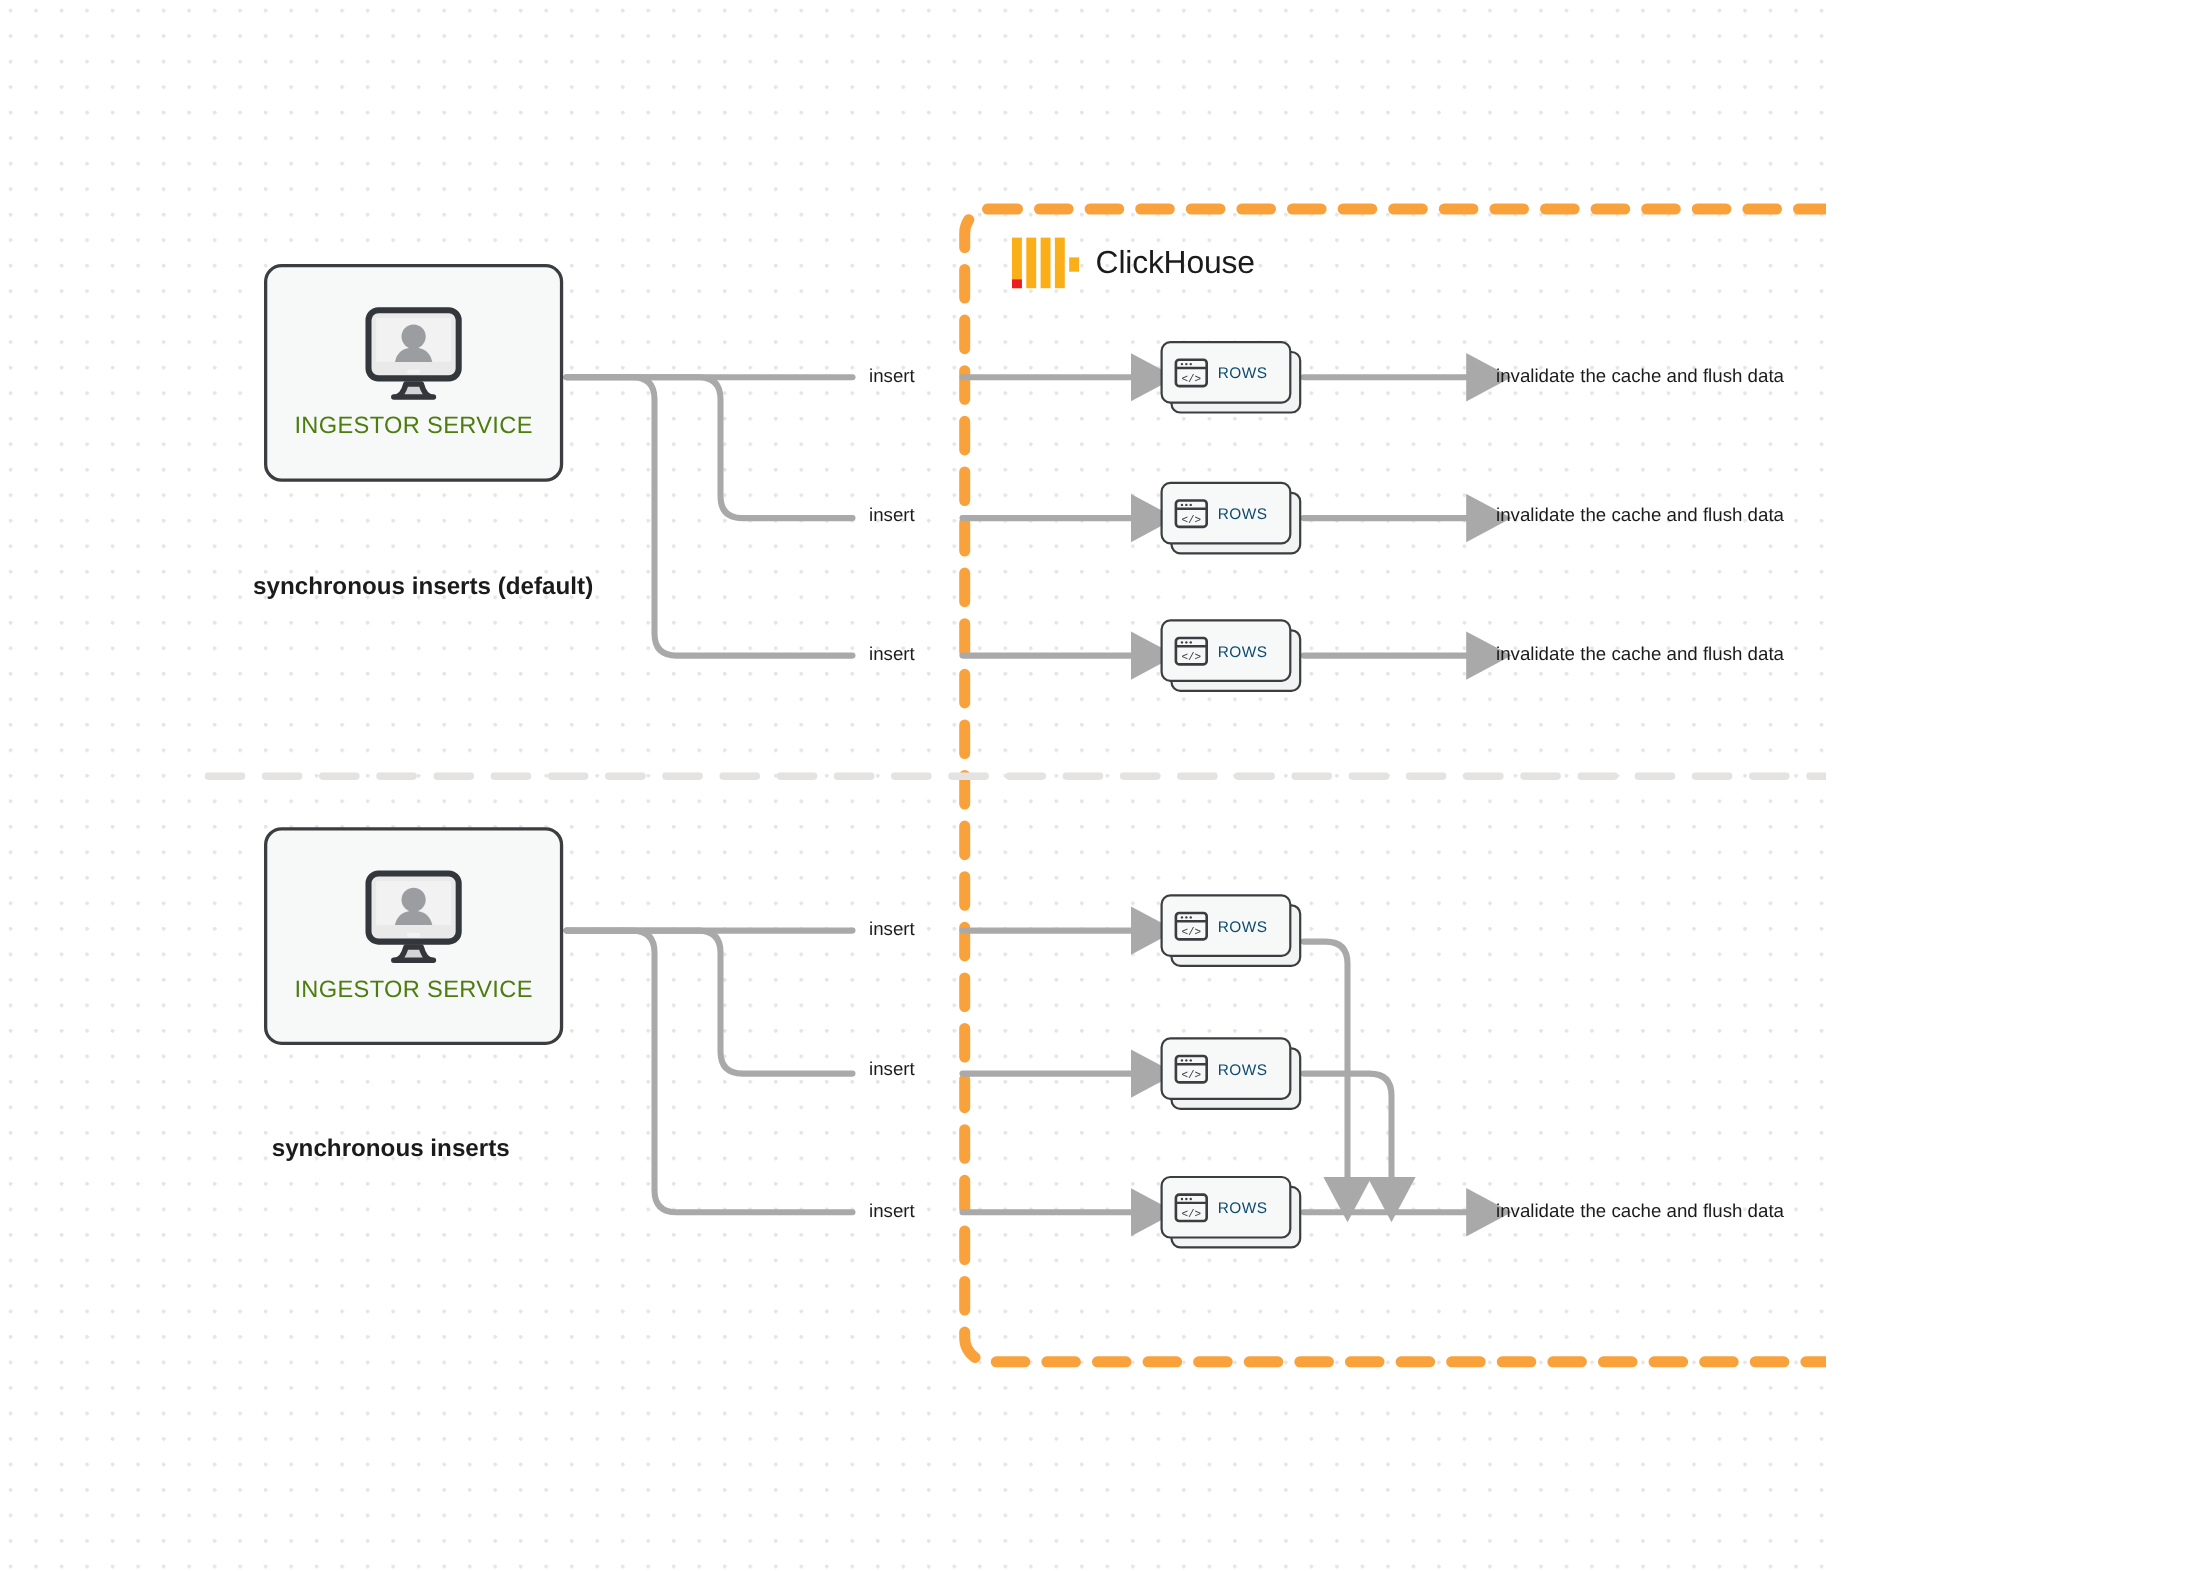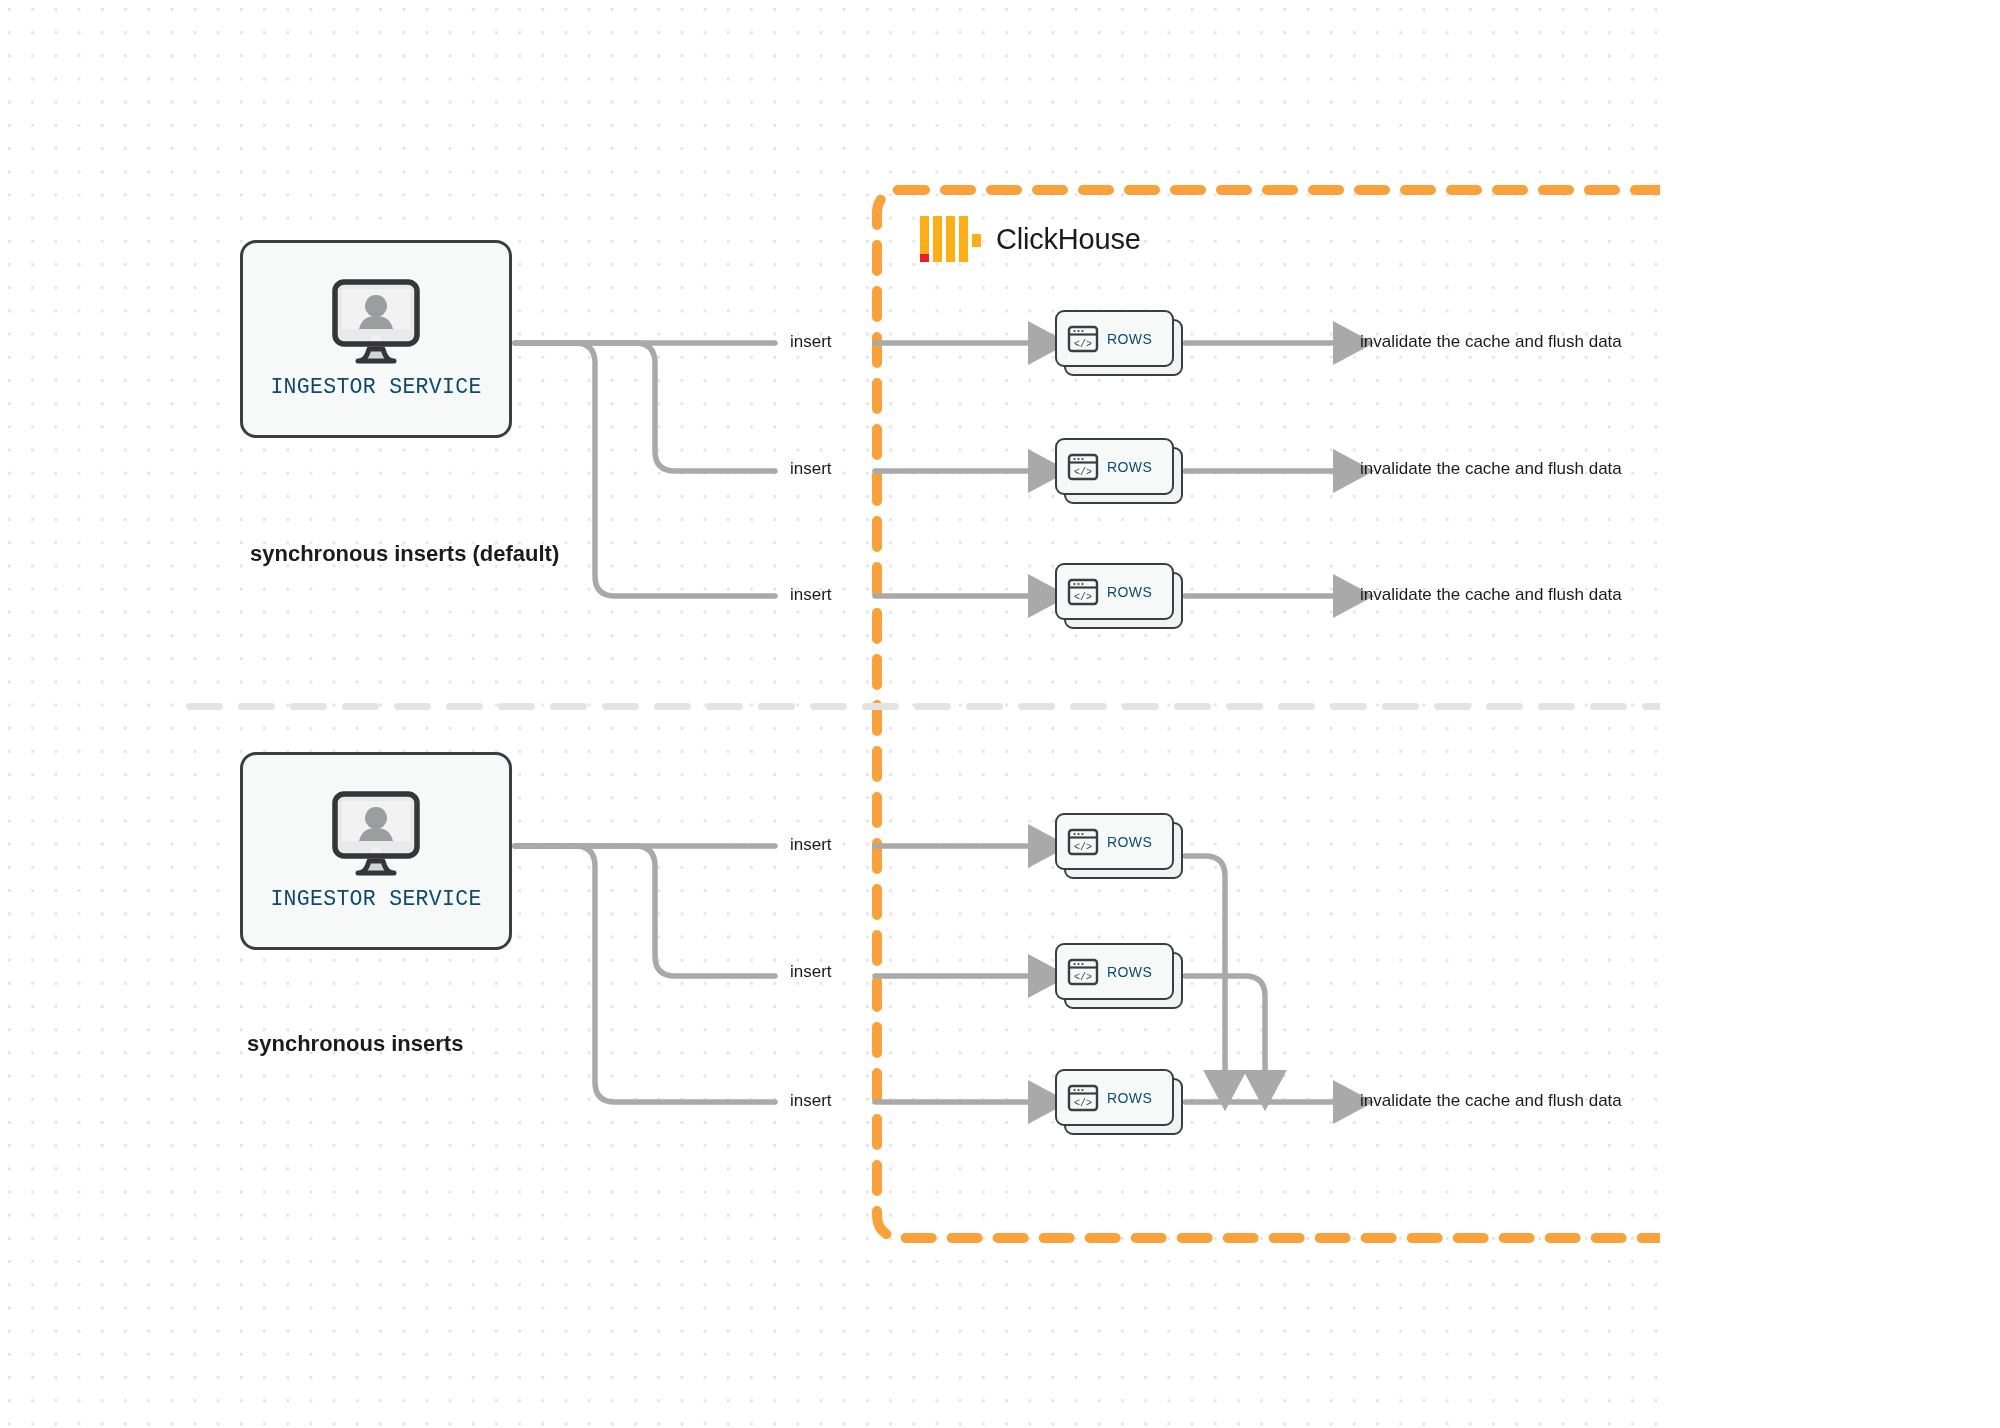--- a/index.html
+++ b/index.html
@@ -91,35 +91,34 @@
     flex-direction: column;
     align-items: center;
     justify-content: center;
     gap: 10px;
   }
   .ingestor.top { left: 240px; top: 240px; }
   .ingestor.bottom { left: 240px; top: 752px; }
   .monitor { width: 96px; height: 86px; position: relative; }
   .ing-label {
     font-size: 21.5px;
-    color: #0c4a6e;
+    color: #4d7c0f;
     letter-spacing: 0.3px;
     white-space: nowrap;
-    font-family: Liberation Mono, monospace;
   }
 
   
   .section-caption {
     position: absolute;
     font-size: 22px;
     font-weight: bold;
     color: #1b1b1b;
     white-space: nowrap;
   }
-  .section-caption.sync { left: 230px; top: 541px; margin-left: 20px; }
+  .section-caption.sync { left: 230px; top: 520px; }
   .section-caption.async { left: 247px; top: 1031px; }
 
   
   .divider {
     position: absolute;
     left: 186px;
     top: 696px;
     width: 1626px;
     height: 7px;
   }

